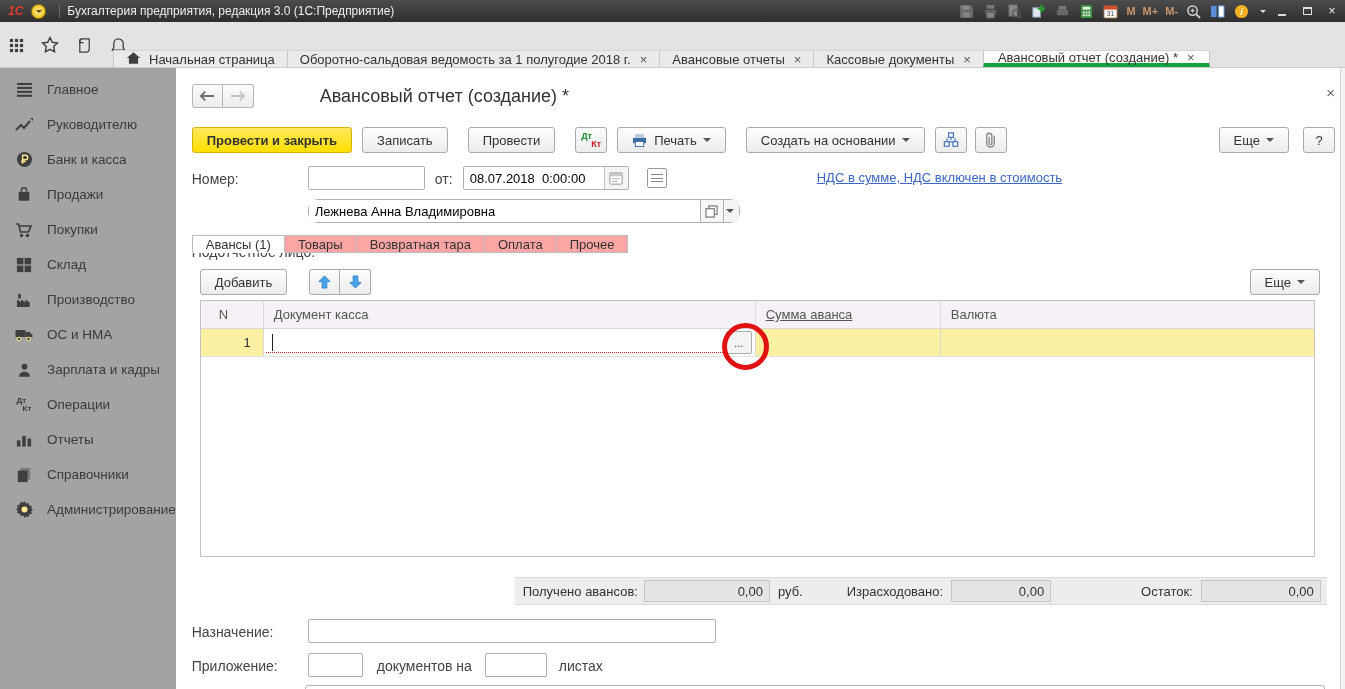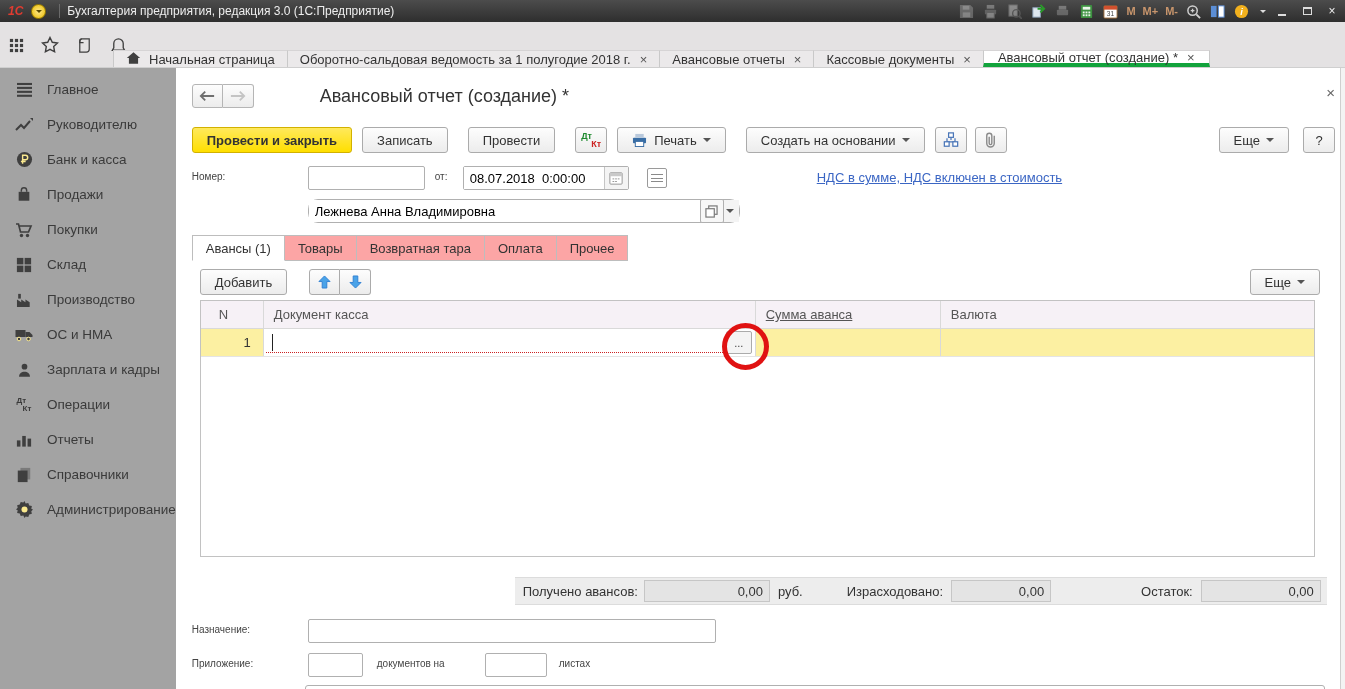--- a/index.html
+++ b/index.html
@@ -65,39 +65,39 @@
   .btn.primary{background:linear-gradient(#ffe95c,#ffdf00);border-color:#d2b100;font-weight:bold;}
   .btn.icon-only{padding:0 6px;}
   .mr10{margin-right:10px;} .mr20{margin-right:20px;} .mr8{margin-right:8px;}
   .dtkt-btn{width:32px;position:relative;padding:0;}
   .dtkt-btn .dt{position:absolute;top:3px;left:5px;color:#1e8a2e;font-size:9px;font-weight:bold;}
   .dtkt-btn .kt{position:absolute;bottom:3px;right:5px;color:#cc2222;font-size:9px;font-weight:bold;}
   .cmd-spacer{flex:1;}
   .qbtn{width:32px;}
 
   
-  .flabel{position:absolute;font-size:10px;color:#444;}
+  .flabel{position:absolute;font-size:14px;color:#444;}
   .finput{position:absolute;height:24px;border:1px solid #b0b0b0;border-radius:2px;font-size:13px;
     padding:0 6px;color:#222;background:#fff;font-family:"Liberation Sans",sans-serif;}
   .datewrap{position:absolute;top:98px;left:260px;width:166px;height:24px;border:1px solid #b0b0b0;border-radius:2px;
     display:flex;background:#fff;margin-left:18px;}
   .datewrap input{flex:1;border:none;font-size:13px;padding:0 6px;min-width:0;font-family:"Liberation Sans",sans-serif;}
   .calbtn{width:24px;border-left:1px solid #c5c5c5;background:#f4f4f4;display:flex;align-items:center;justify-content:center;}
   .listico{position:absolute;top:100px;left:462px;width:20px;height:20px;border:1px solid #9a9a9a;border-radius:2px;
     display:flex;flex-direction:column;justify-content:space-evenly;padding:3px;}
   .listico i{height:1px;background:#8a8a8a;display:block;}
   .vatlink{position:absolute;top:102px;left:632px;font-size:13px;color:#3b66c4;text-decoration:underline;cursor:pointer;}
   .combo{position:absolute;top:131px;left:123px;width:432px;height:24px;border:1px solid #b0b0b0;border-radius:10px;display:flex;background:#fff;}
   .combo input{flex:1;border:none;font-size:13px;padding:0 6px;min-width:0;font-family:"Liberation Sans",sans-serif;}
   .combo .arr{width:18px;border-left:1px solid #c5c5c5;background:#f4f4f4;display:flex;align-items:center;justify-content:center;}
   .openbtn{position:absolute;top:131px;left:515px;width:24px;height:24px;border:1px solid #b0b0b0;border-radius:2px;
     background:#f7f7f7;display:flex;align-items:center;justify-content:center;}
 
   
-  .doctabs{position:absolute;top:167px;left:7px;display:flex;height:26px;}
+  .doctabs{position:absolute;top:167px;left:7px;display:flex;height:18px;}
   .dtab{padding:0 13px;font-size:13px;color:#333;background:#fca5a5;border:1px solid #bdbdbd;border-left:none;
     display:flex;align-items:center;white-space:nowrap;}
   .dtab:first-child{border-left:1px solid #bdbdbd;}
   .dtab.active{background:#fff;border-bottom-color:#fff;}
 
   
   .gridbar{position:absolute;top:201px;left:15px;right:25px;display:flex;align-items:center;}
   .arrbtns{display:flex;margin-left:22px;}
   .arrbtn{width:31px;height:26px;border:1px solid #ababab;background:linear-gradient(#fdfdfd,#ececec);
     display:inline-flex;align-items:center;justify-content:center;}

